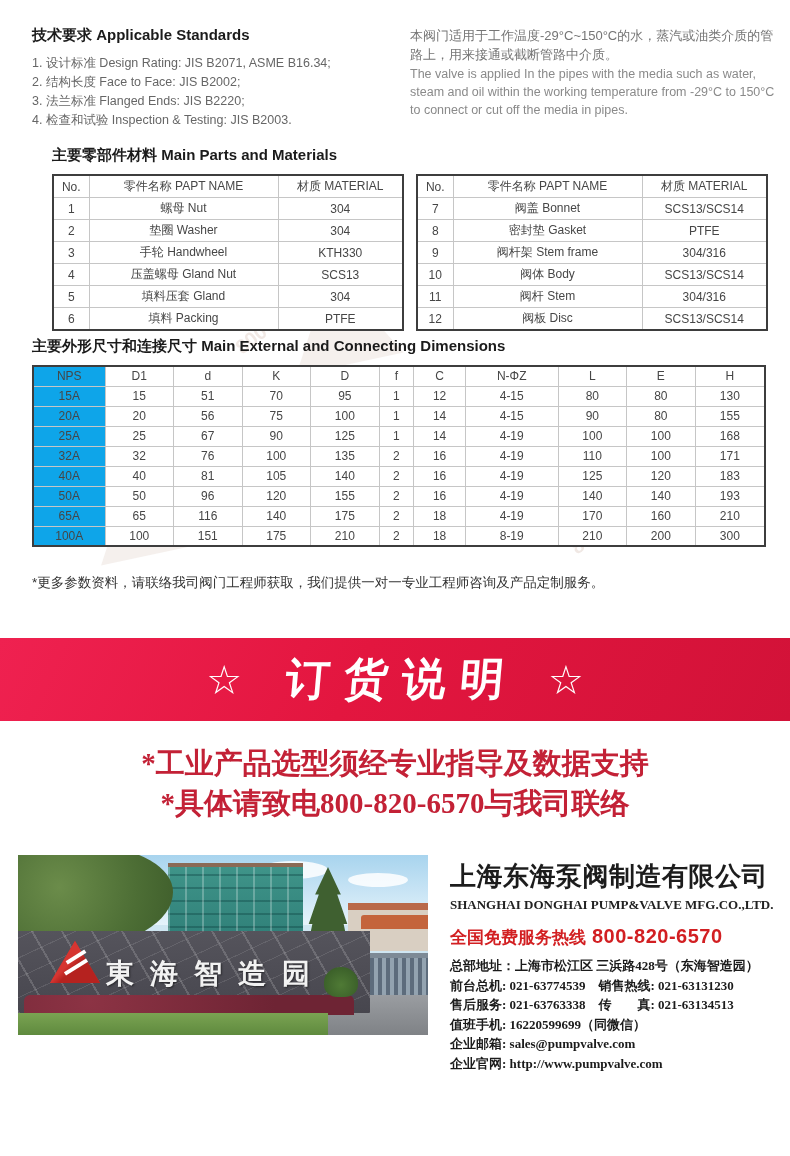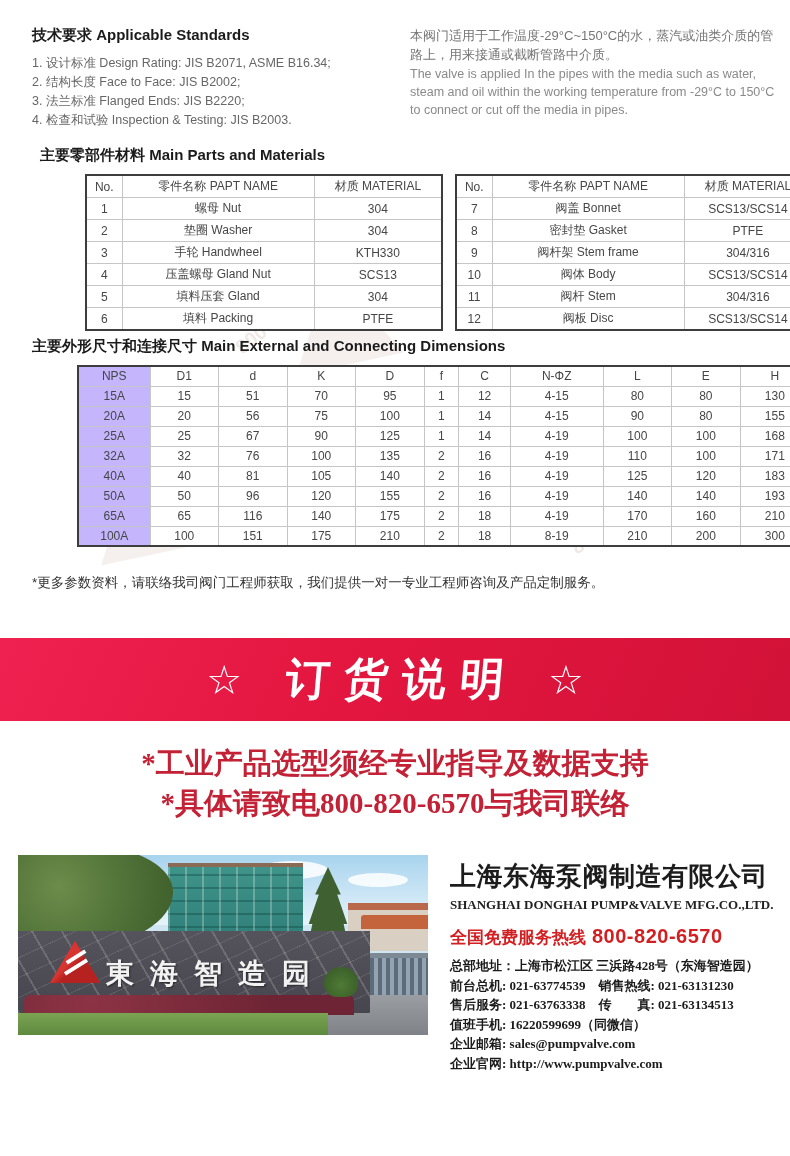--- a/index.html
+++ b/index.html
@@ -16,32 +16,32 @@
   
   .top-row { display:flex; gap:26px; padding:26px 4px 0 32px; }
   .top-left { width:352px; flex:none; }
   .top-right { flex:1; }
   h2.sec { font-size:15px; font-weight:bold; color:#1b1b1b; margin-bottom:9px; }
   .std-item { font-size:12.5px; color:#666; line-height:19px; }
   .use-zh { font-size:13px; color:#757575; line-height:19px; }
   .use-en { font-size:12.5px; color:#8a8a8a; line-height:18px; margin-top:1px; }
 
   
-  .parts-sec { padding:16px 22px 0 40px; }
+  .parts-sec { padding:16px 22px 0 52px; }
   .tables-row { display:flex; gap:12px; margin-top:2px; }
   .tables-row .twrap { flex:1; }
-  table { width:100%; border-collapse:collapse; font-size:12px; color:#464646; text-align:center; background:#fff;margin-left:45px; }
+  table { width:100%; border-collapse:collapse; font-size:12px; color:#464646; text-align:center; background:#fff; }
   table.bordered { border:2px solid #3d3d3d; }
   table.bordered th, table.bordered td { border:1px solid #c6c6c6; padding:2px 3px; font-weight:normal; height:19px; }
   table.parts th:first-child, table.parts td:first-child { width:36px; }
   table.parts th:nth-child(2), table.parts td:nth-child(2) { width:54%; }
 
   .dim-sec { padding:6px 24px 0 32px; }
   table.dims th, table.dims td { height:20px; }
-  table.dims th:first-child, table.dims td:first-child { background:#c4b5fd; width:72px; }
+  table.dims th:first-child, table.dims td:first-child { background:#0ea5e9; width:72px; }
 
   .note-line { margin:27px 0 0 32px; font-size:13.5px; color:#333; }
 
   
   .banner { margin-top:46px; width:790px; height:83px; background:linear-gradient(115deg,#ef2150 0%, #e3163f 45%, #d21238 100%);
             display:flex; align-items:center; justify-content:center; gap:30px; color:#fff; }
   .banner .star { font-size:40px; line-height:1; font-weight:normal; }
   .banner .btitle { font-size:44px; font-weight:900; letter-spacing:14px; text-indent:14px; transform:skewX(-5deg); }
 
   

